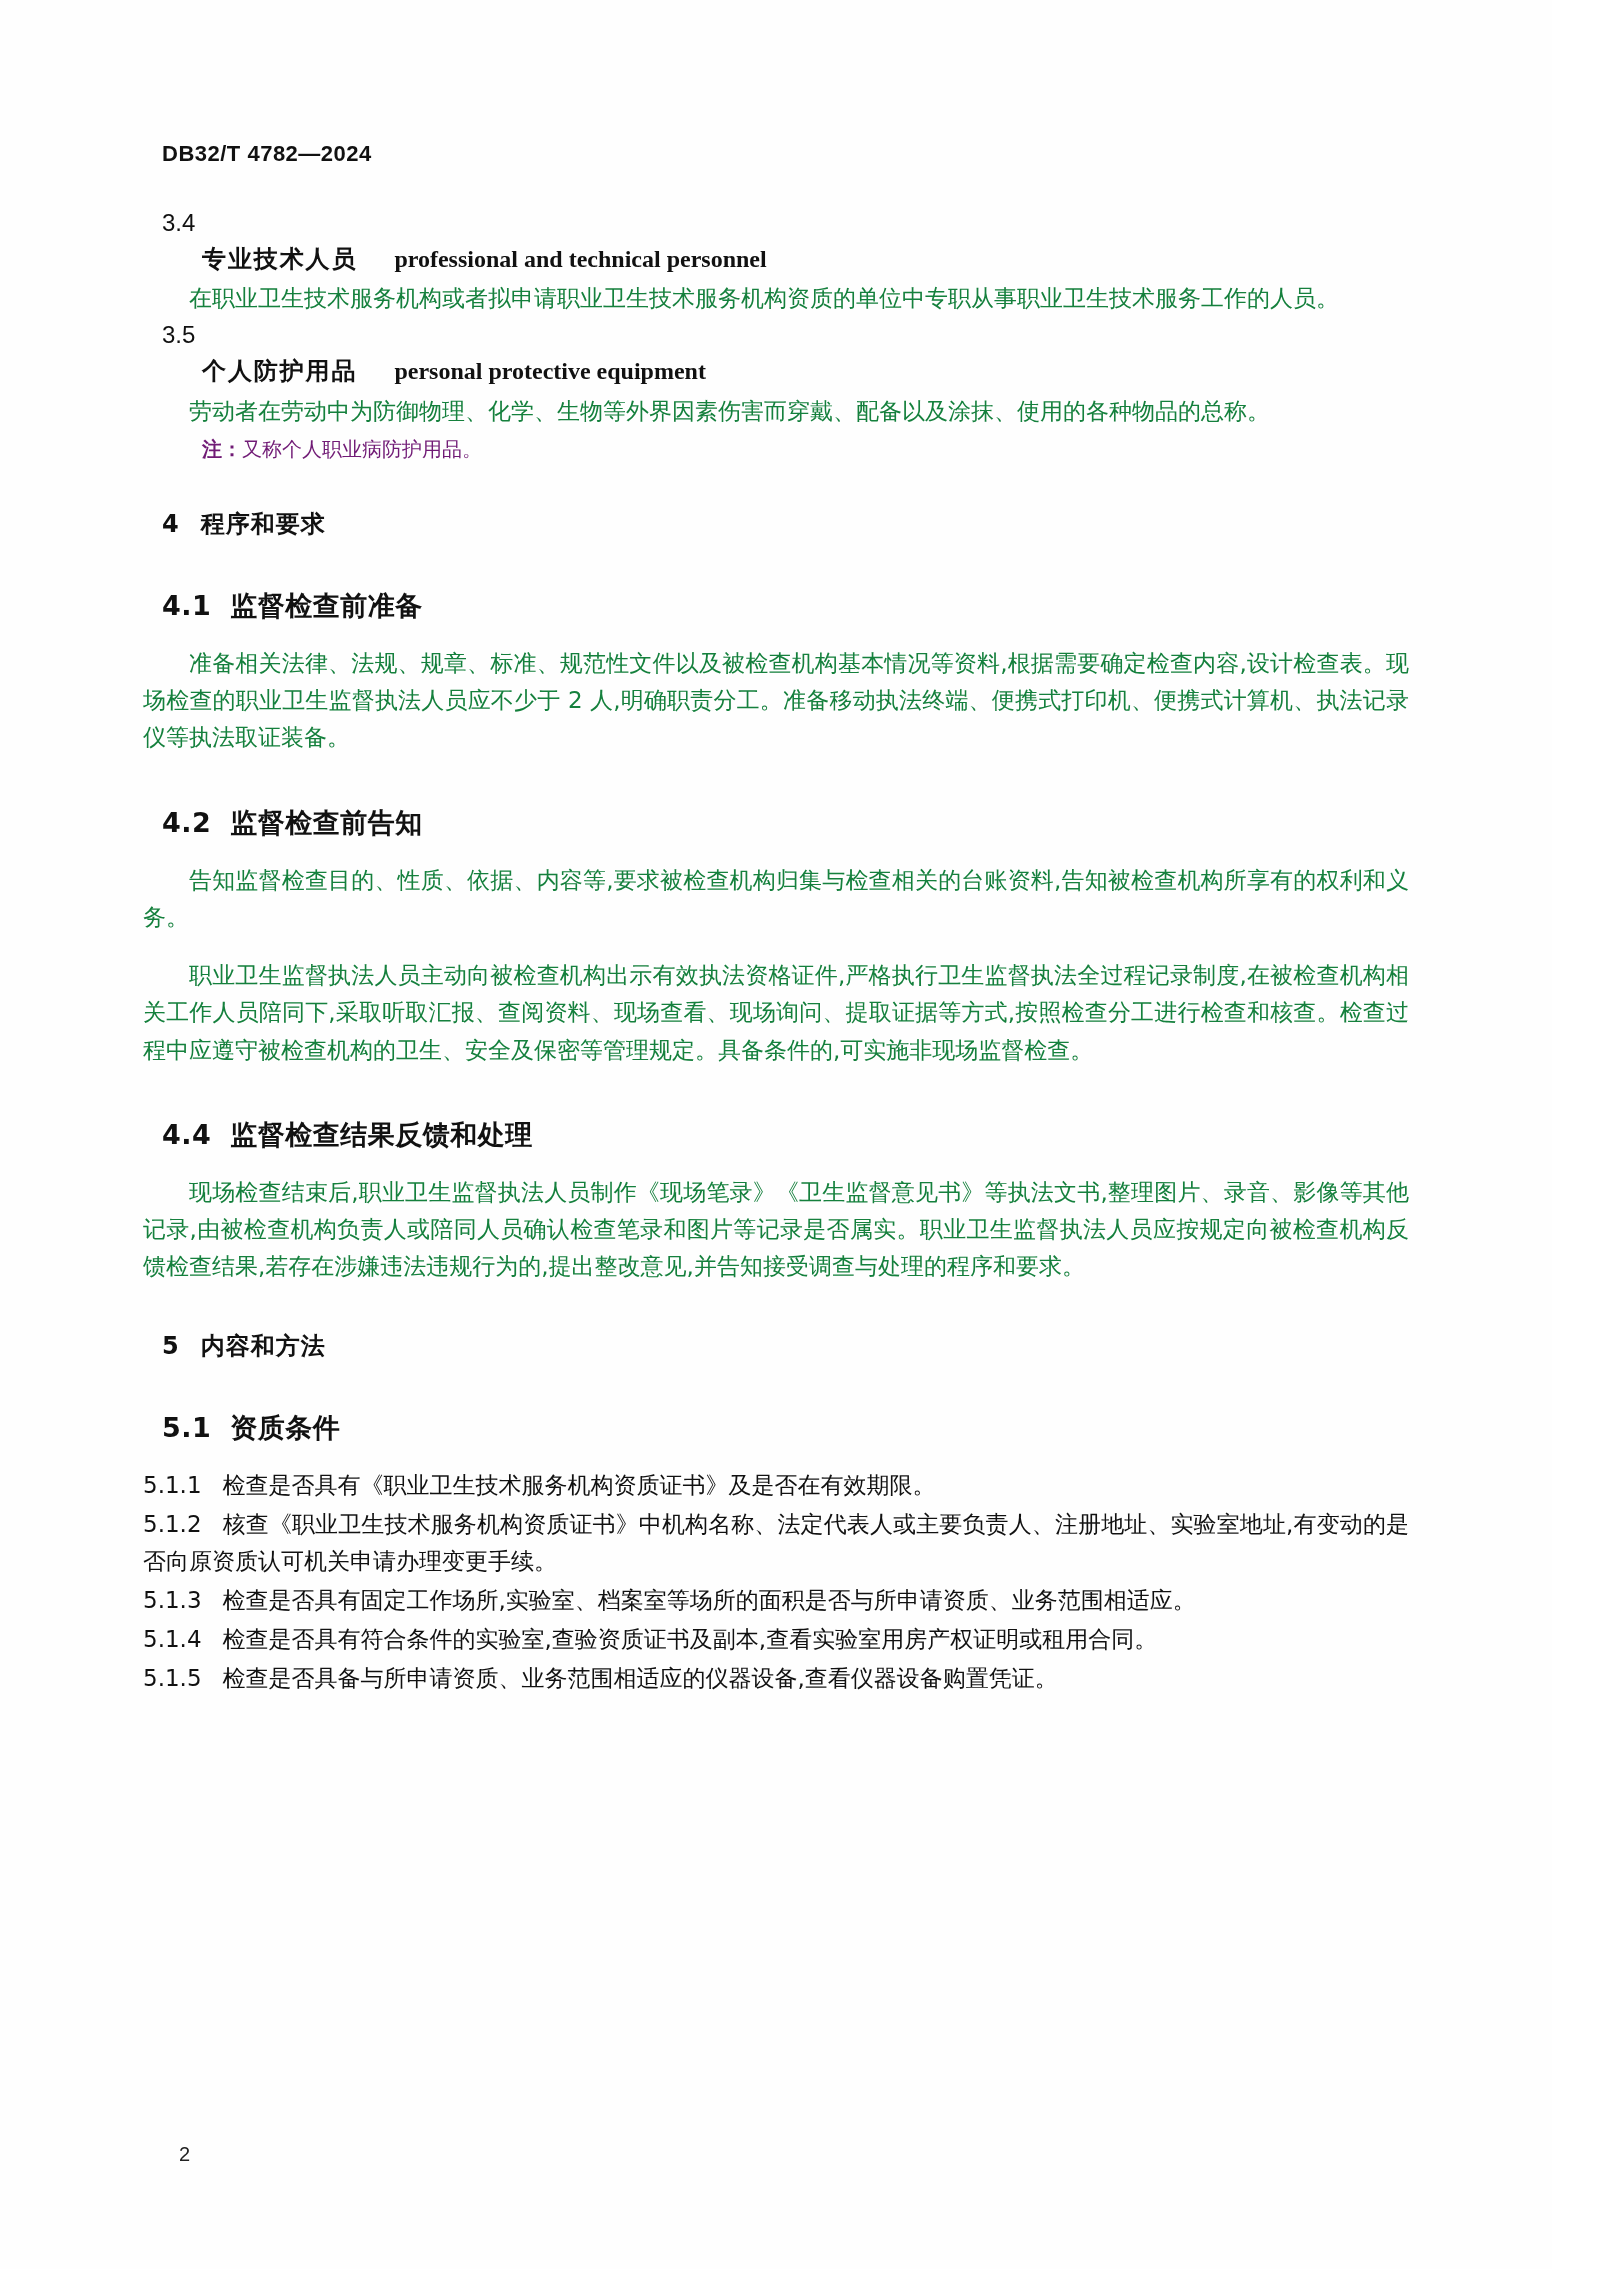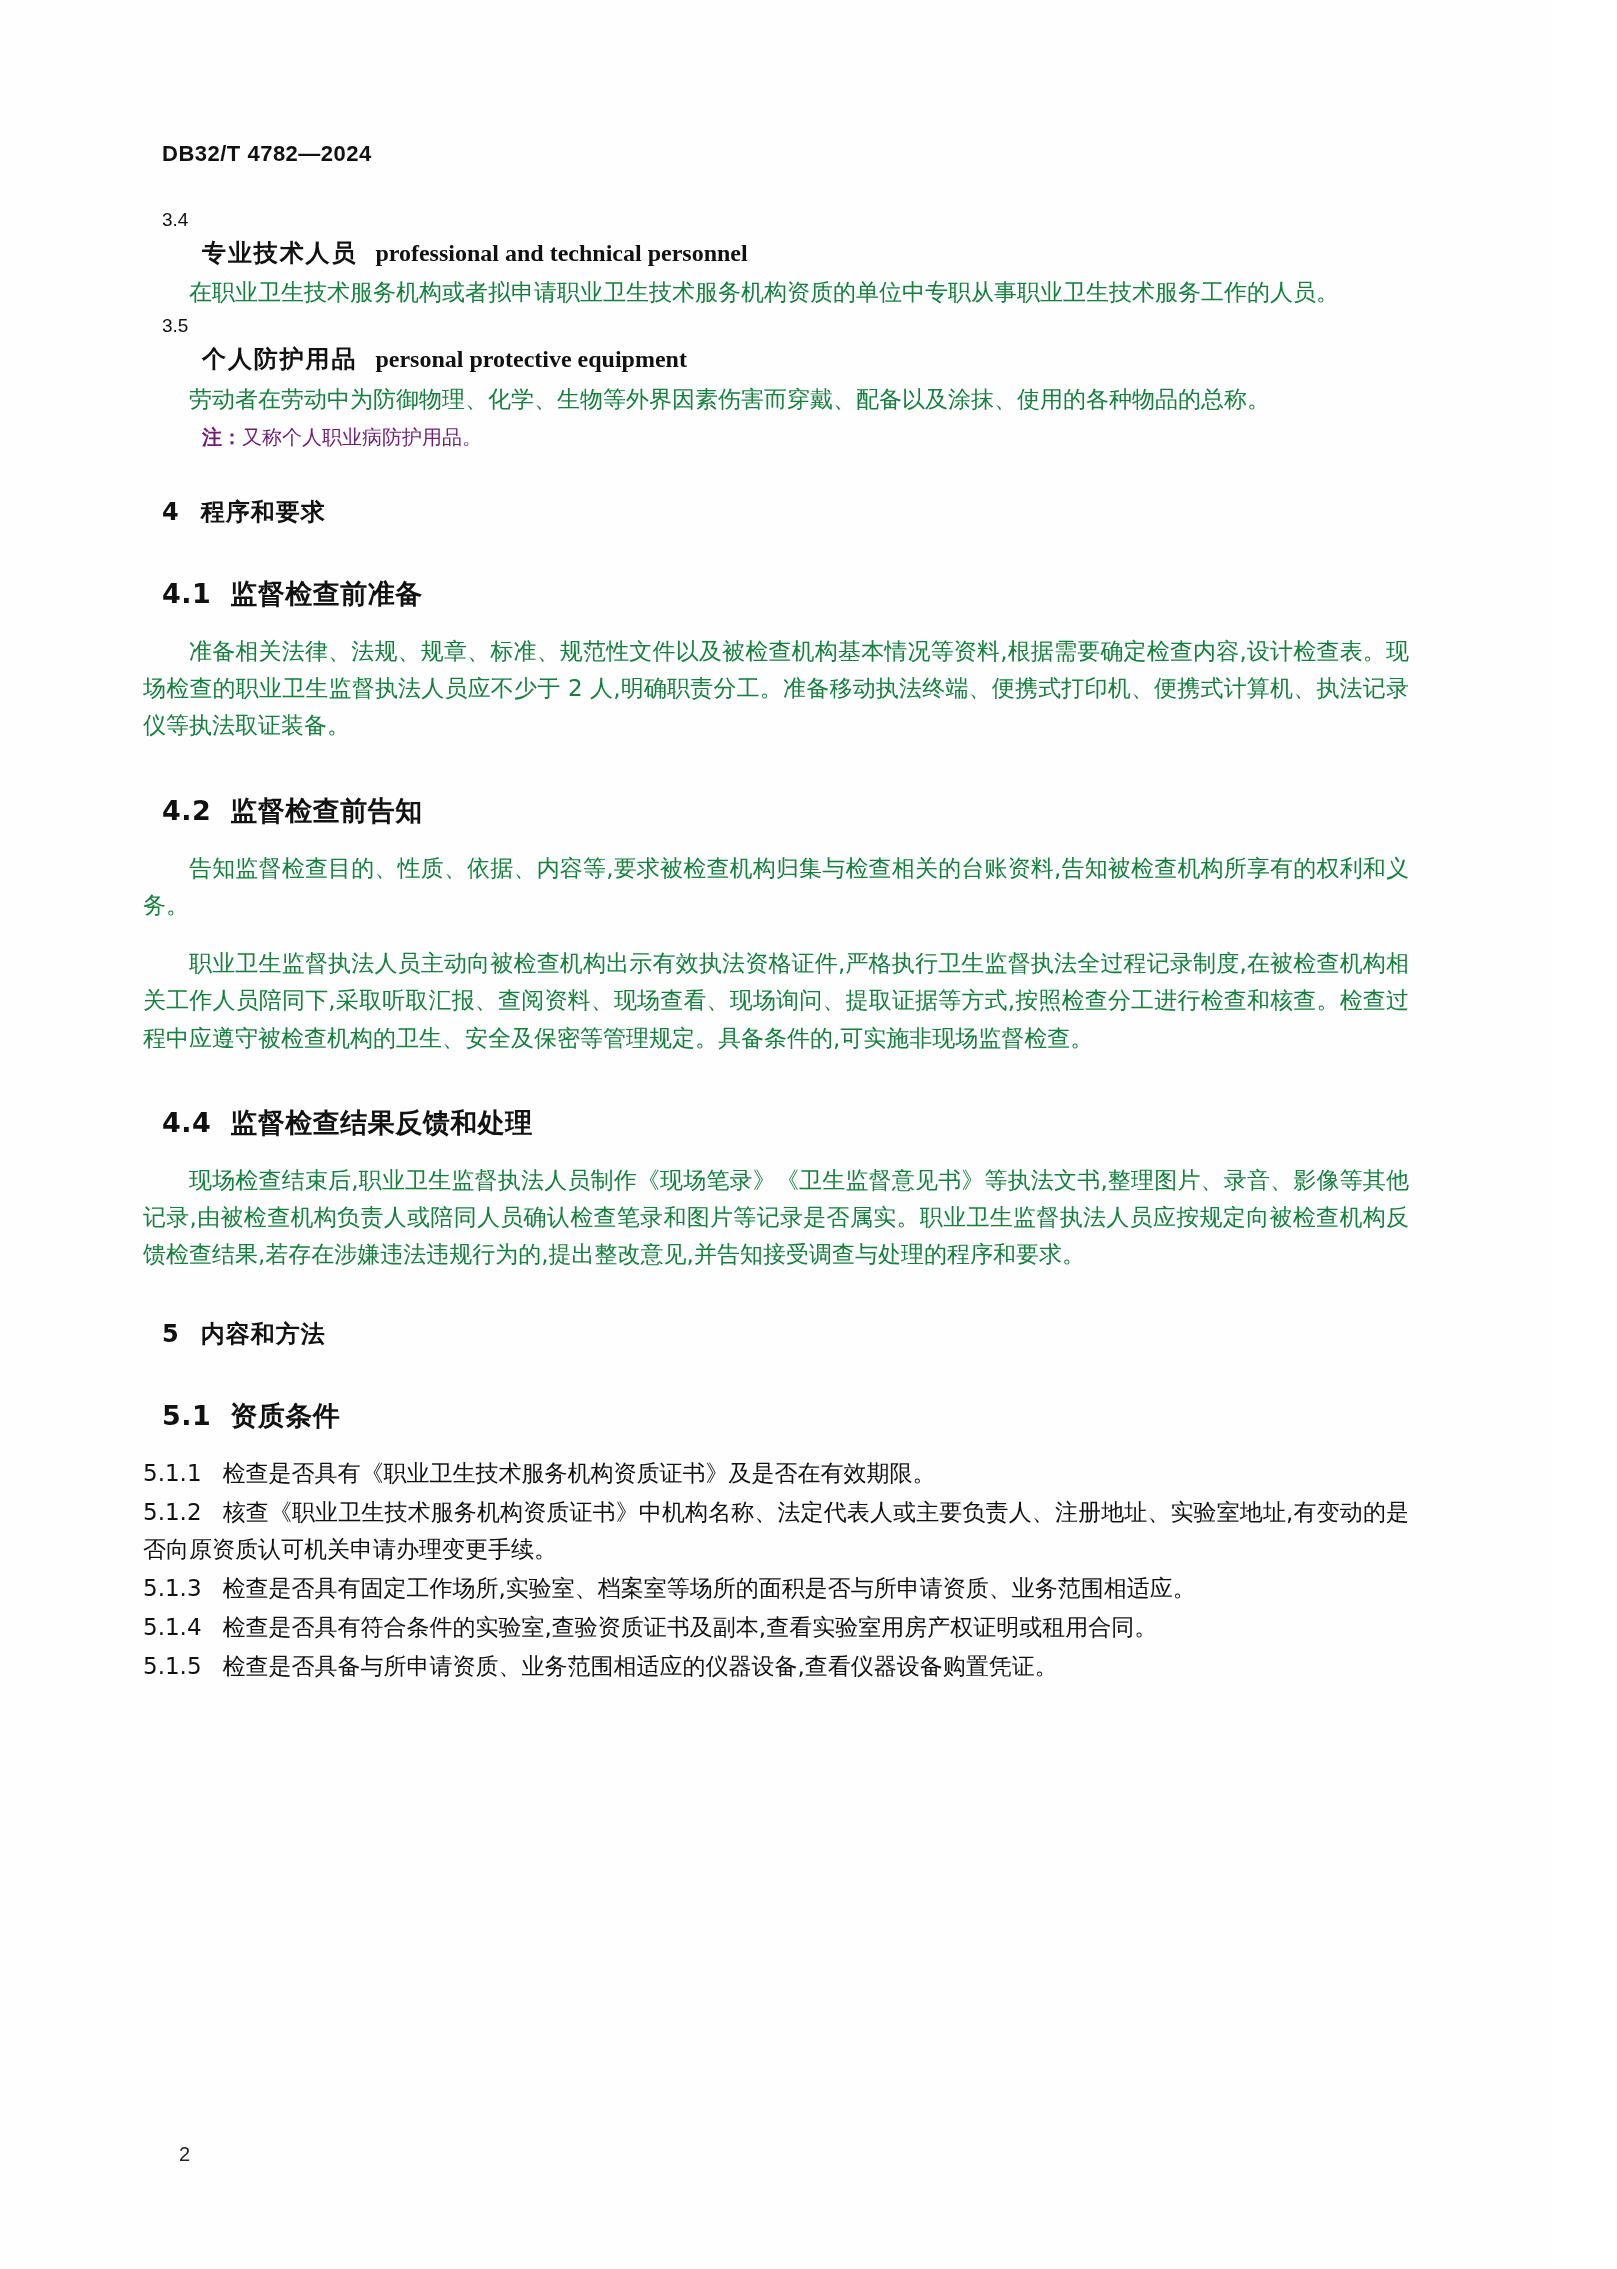--- a/index.html
+++ b/index.html
@@ -22,38 +22,38 @@
   .header {
     font-family: "Liberation Sans", sans-serif;
     font-weight: bold;
     font-size: 22px;
     letter-spacing: 0.5px;
     color: #111;
     margin: 0 0 42px 19px;
   }
   .clause-num {
     font-family: "Liberation Sans", sans-serif;
-    font-size: 19px;
+    font-size: 24px;
     margin: 0 0 5.7px 19px;
     color: #111;
   }
   .term-line {
     margin: 0 0 5.7px 59px;
     font-size: 24px;
     color: #111;
   }
   .term-cn {
     font-family: "DejaVu Sans", sans-serif;
     font-weight: bold;
     letter-spacing: 1.9px;
   }
   .term-en {
     font-family: "Liberation Serif", serif;
     font-weight: bold;
-    margin-left: 18px;
+    margin-left: 37px;
     font-size: 24px;
   }
   .para {
     margin: 0 0 3.8px 0;
     font-size: 23px;
     line-height: 1.62;
     text-align: justify;
     text-justify: inter-ideograph;
     color: #15803d;
     text-indent: 2em;

